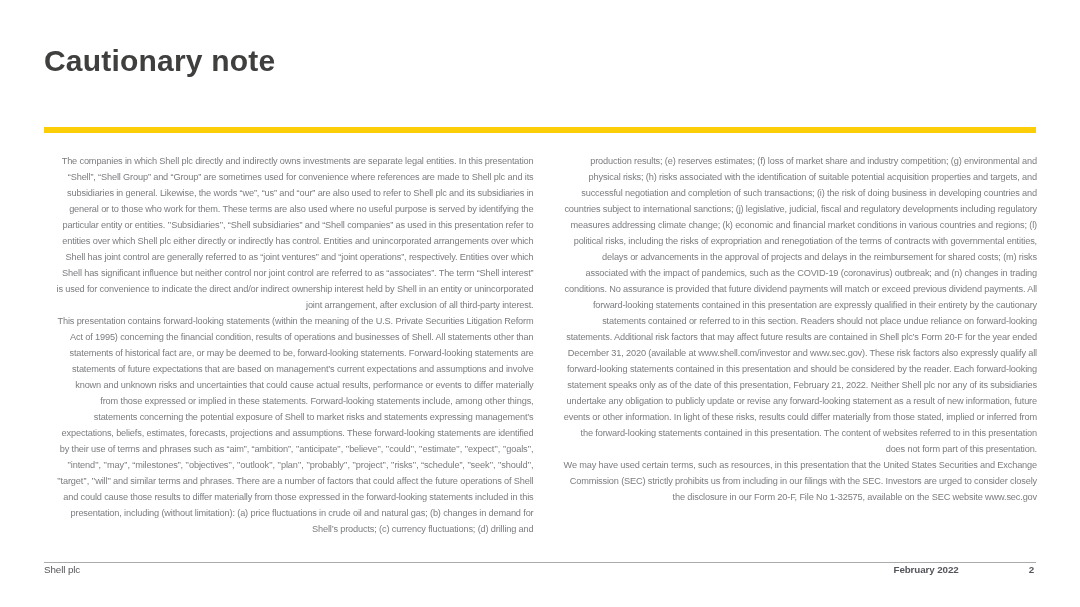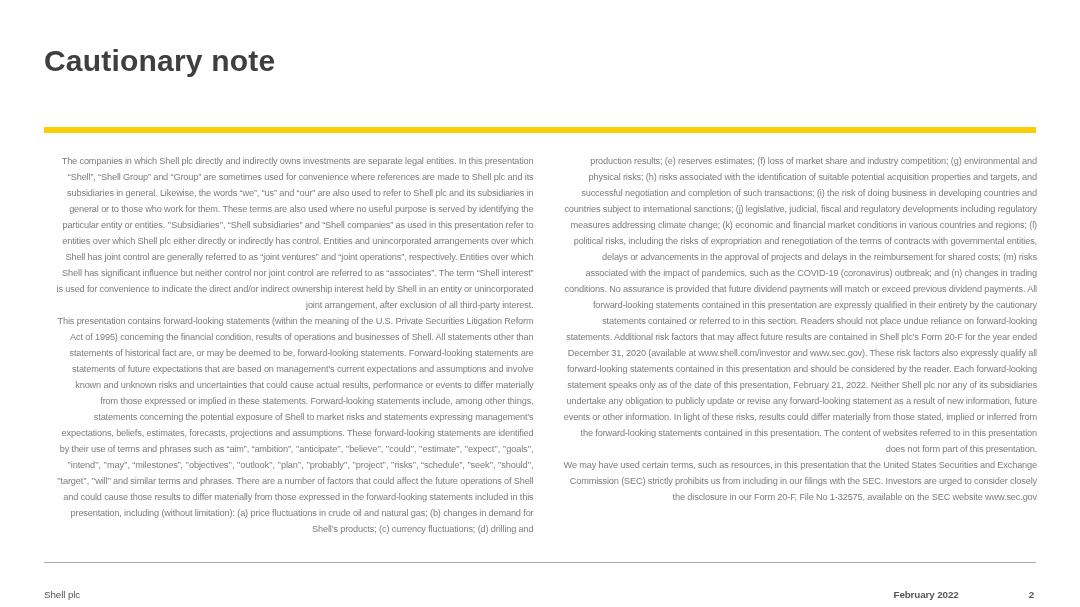--- a/index.html
+++ b/index.html
@@ -64,21 +64,21 @@
     left: 44px;
     right: 44px;
     top: 562px;
     height: 1px;
     background: #ababab;
   }
   .footer {
     position: absolute;
     left: 44px;
     right: 46px;
-    top: 589px;
+    top: 564px;
     display: flex;
     justify-content: space-between;
     align-items: center;
     font-size: 9.8px;
     color: #54555a;
     letter-spacing: -0.1px;
   }
   .footer-right {
     display: flex;
     align-items: center;

